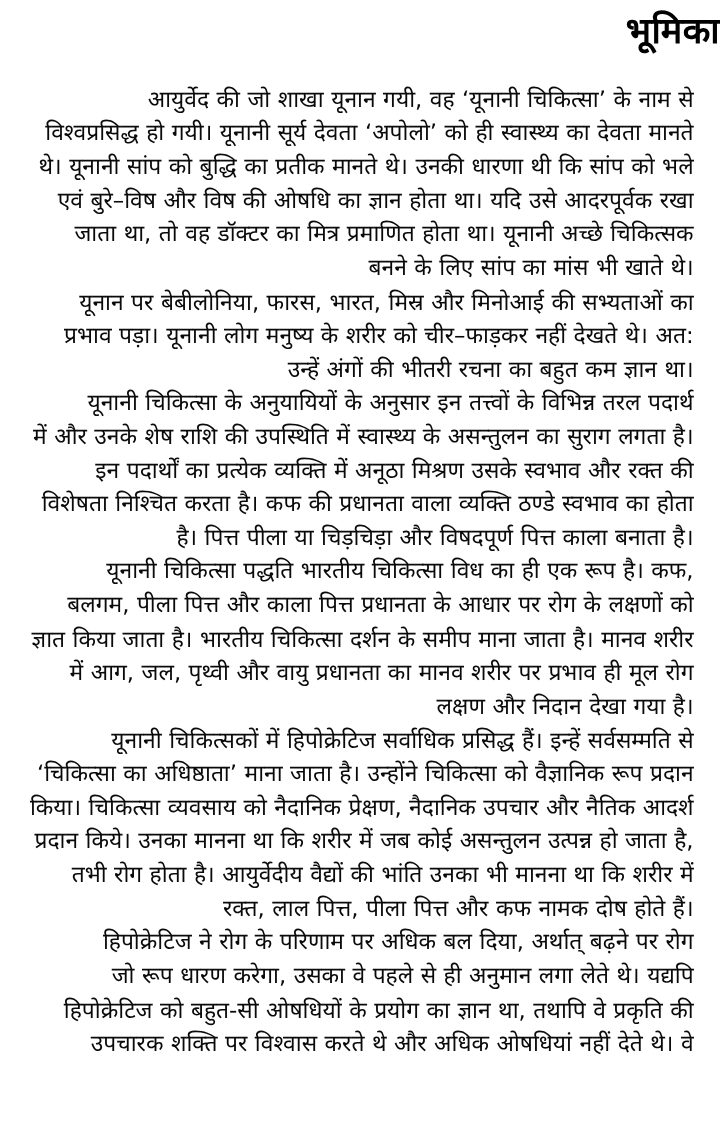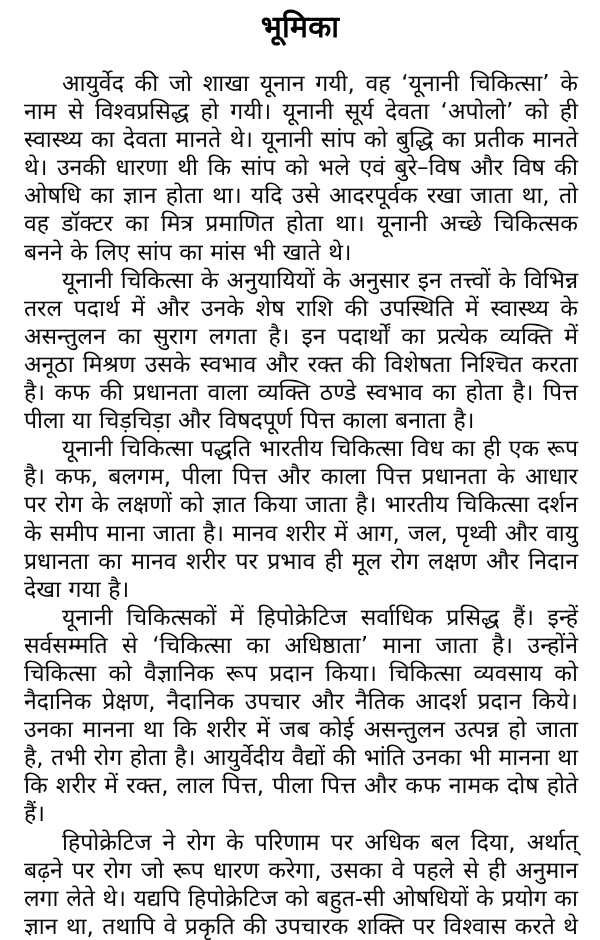--- a/index.html
+++ b/index.html
@@ -44,45 +44,47 @@
     padding: 0 22px 0 24px;
     box-sizing: border-box;
   }
 
   .para {
     margin: 0;
     padding: 0;
     text-align: justify;
     text-justify: inter-word;
     text-indent: 38px;
-    font-size: 23px;
+    font-size: 19px;
     line-height: 28.1px;
     word-spacing: 0.2px;
     color: #0a0a0a;
     hyphens: none;
   }
 
   
   .para.first {
     margin-top: 27px;
   }
 
   
   .para, .page-title {
     font-feature-settings: "kern" 1, "liga" 1;
+    text-align: right;
   }
 </style>
 </head>
 <body>
 
 <div class="page">
 
   <h1 class="page-title">भूमिका</h1>
 
   <div class="body-text">
     <p class="para first">आयुर्वेद की जो शाखा यूनान गयी, वह ‘यूनानी चिकित्सा’ के नाम से विश्वप्रसिद्ध हो गयी। यूनानी सूर्य देवता ‘अपोलो’ को ही स्वास्थ्य का देवता मानते थे। यूनानी सांप को बुद्धि का प्रतीक मानते थे। उनकी धारणा थी कि सांप को भले एवं बुरे–विष और विष की ओषधि का ज्ञान होता था। यदि उसे आदरपूर्वक रखा जाता था, तो वह डॉक्टर का मित्र प्रमाणित होता था। यूनानी अच्छे चिकित्सक बनने के लिए सांप का मांस भी खाते थे।</p>
+    <p class="para">यूनान पर बेबीलोनिया, फारस, भारत, मिस्र और मिनोआई की सभ्यताओं का प्रभाव पड़ा। यूनानी लोग मनुष्य के शरीर को चीर–फाड़कर नहीं देखते थे। अत: उन्हें अंगों की भीतरी रचना का बहुत कम ज्ञान था।</p>
     <p class="para">यूनानी चिकित्सा के अनुयायियों के अनुसार इन तत्त्वों के विभिन्न तरल पदार्थ में और उनके शेष राशि की उपस्थिति में स्वास्थ्य के असन्तुलन का सुराग लगता है। इन पदार्थों का प्रत्येक व्यक्ति में अनूठा मिश्रण उसके स्वभाव और रक्त की विशेषता निश्चित करता है। कफ की प्रधानता वाला व्यक्ति ठण्डे स्वभाव का होता है। पित्त पीला या चिड़चिड़ा और विषदपूर्ण पित्त काला बनाता है।</p>
     <p class="para">यूनानी चिकित्सा पद्धति भारतीय चिकित्सा विध का ही एक रूप है। कफ, बलगम, पीला पित्त और काला पित्त प्रधानता के आधार पर रोग के लक्षणों को ज्ञात किया जाता है। भारतीय चिकित्सा दर्शन के समीप माना जाता है। मानव शरीर में आग, जल, पृथ्वी और वायु प्रधानता का मानव शरीर पर प्रभाव ही मूल रोग लक्षण और निदान देखा गया है।</p>
     <p class="para">यूनानी चिकित्सकों में हिपोक्रेटिज सर्वाधिक प्रसिद्ध हैं। इन्हें सर्वसम्मति से ‘चिकित्सा का अधिष्ठाता’ माना जाता है। उन्होंने चिकित्सा को वैज्ञानिक रूप प्रदान किया। चिकित्सा व्यवसाय को नैदानिक प्रेक्षण, नैदानिक उपचार और नैतिक आदर्श प्रदान किये। उनका मानना था कि शरीर में जब कोई असन्तुलन उत्पन्न हो जाता है, तभी रोग होता है। आयुर्वेदीय वैद्यों की भांति उनका भी मानना था कि शरीर में रक्त, लाल पित्त, पीला पित्त और कफ नामक दोष होते हैं।</p>
     <p class="para">हिपोक्रेटिज ने रोग के परिणाम पर अधिक बल दिया, अर्थात् बढ़ने पर रोग जो रूप धारण करेगा, उसका वे पहले से ही अनुमान लगा लेते थे। यद्यपि हिपोक्रेटिज को बहुत-सी ओषधियों के प्रयोग का ज्ञान था, तथापि वे प्रकृति की उपचारक शक्ति पर विश्वास करते थे और अधिक ओषधियां नहीं देते थे। वे</p>
   </div>
 
 </div>
 
 </body></html>

